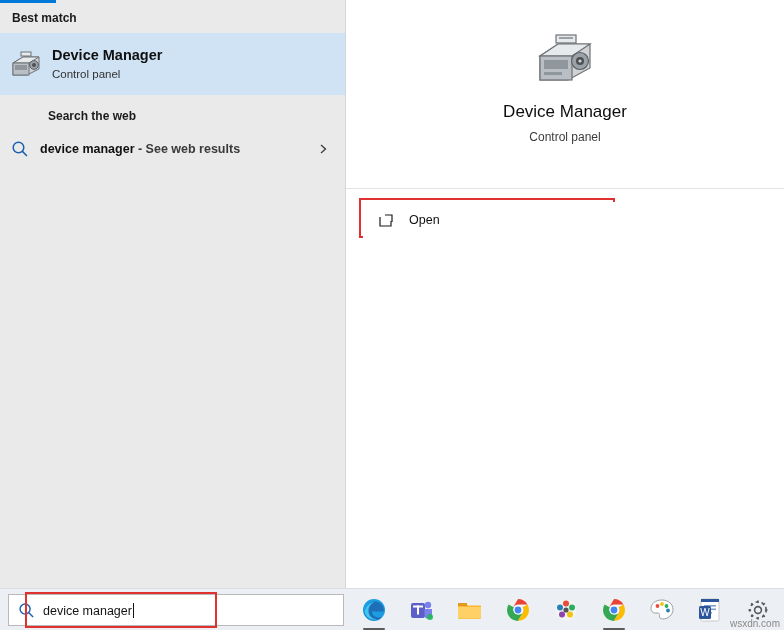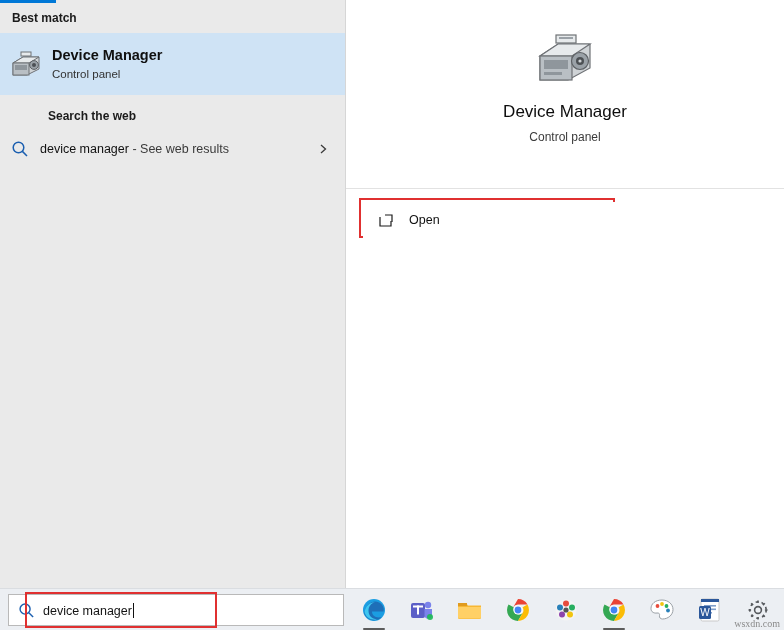--- a/index.html
+++ b/index.html
@@ -82,20 +82,21 @@
   }
 
   .web-row {
     position: absolute;
     left: 0;
     top: 131px;
     width: 345px;
     height: 36px;
     display: flex;
     align-items: center;
+    font-weight: bold;
   }
   .web-icon {
     width: 40px; height: 36px;
     display: flex; align-items: center; justify-content: center;
     flex: none;
   }
   .web-label {
     font-size: 12.5px;
     color: #1a1a1a;
   }
@@ -242,21 +243,21 @@
     width: 22px;
     height: 2px;
     border-radius: 1px;
   }
   .watermark {
     position: absolute;
     right: 4px;
     bottom: 2px;
     font-size: 10px;
     color: #8a8a8a;
-    font-family: Liberation Serif, serif;
+    font-family: Liberation Sans, sans-serif;
   }
 </style>
 </head>
 <body>
 
 <div id="root">
 
   <div class="left-panel">
     <div class="accent-bar"></div>
 

